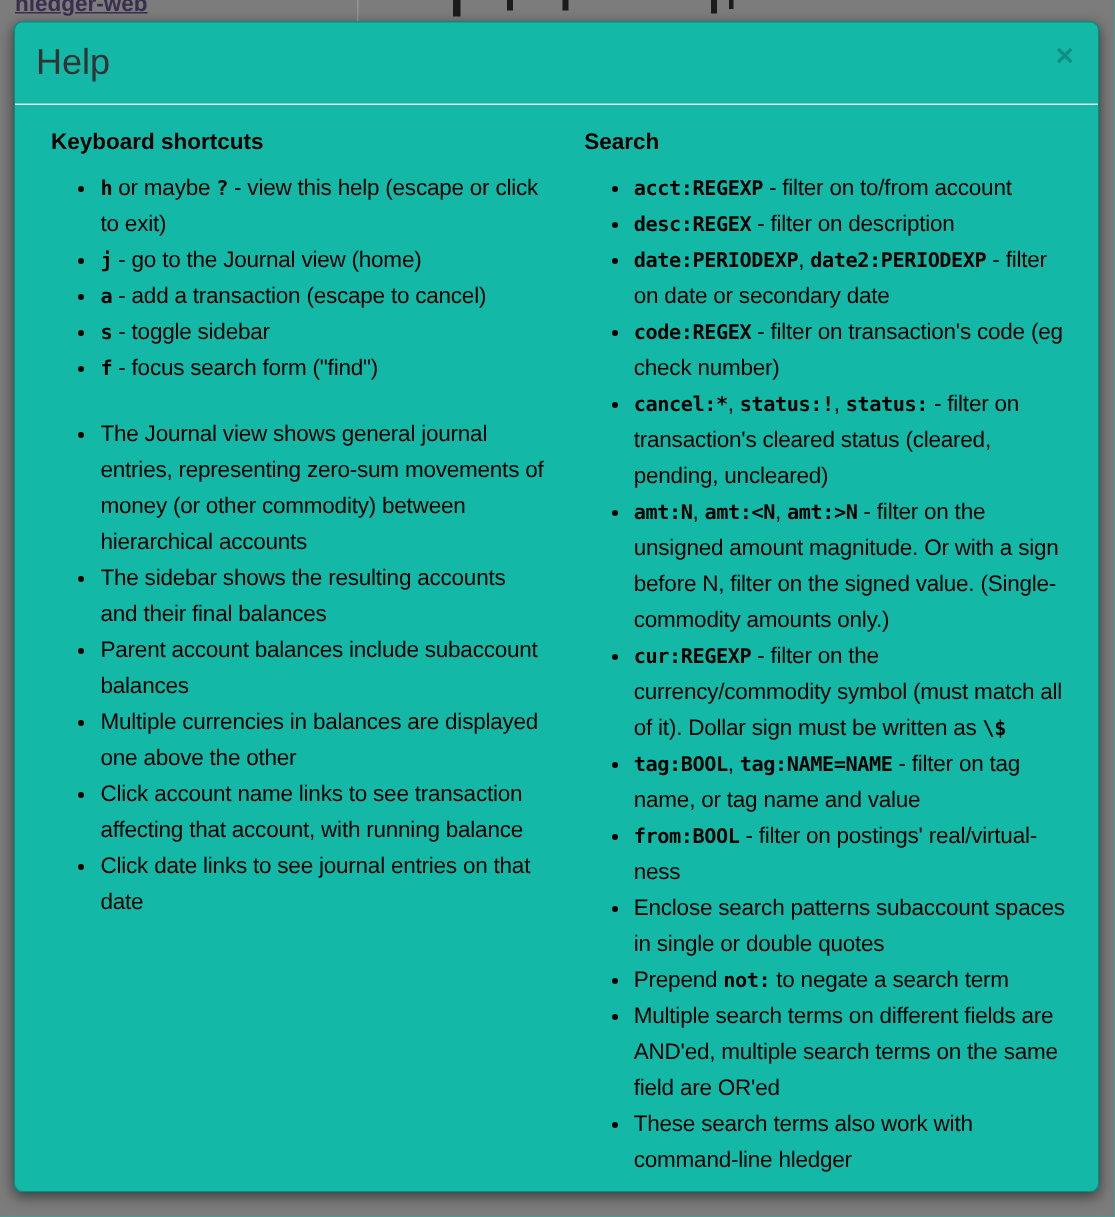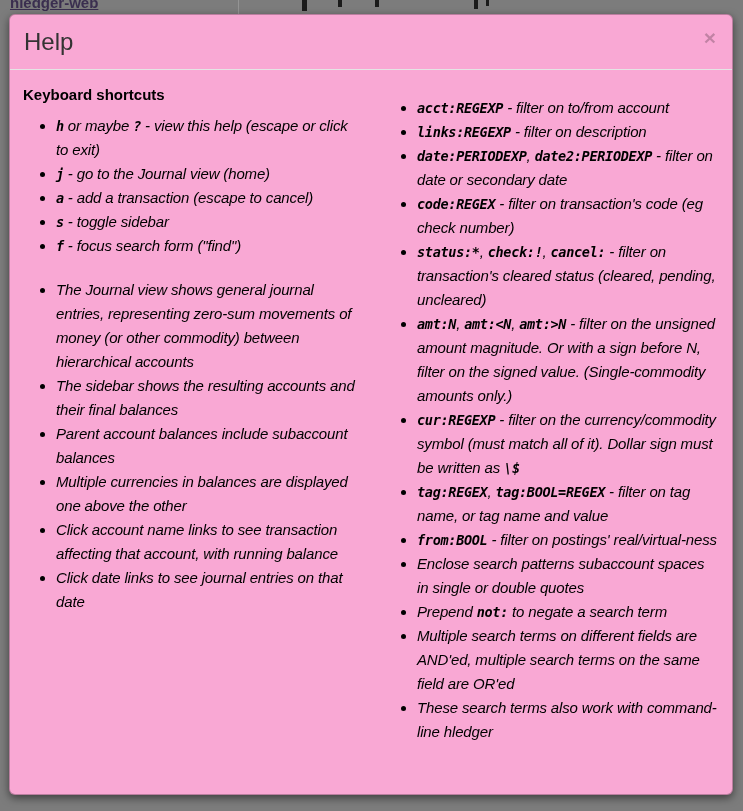--- a/index.html
+++ b/index.html
@@ -33,21 +33,21 @@
   .bg-frag.f1 { left: 302px; width: 5px; height: 11px; }
   .bg-frag.f2 { left: 338px; width: 4px; height: 7px; }
   .bg-frag.f3 { left: 375px; width: 4px; height: 7px; }
   .bg-frag.f4 { left: 474px; width: 4px; height: 9px; }
   .bg-frag.f5 { left: 486px; width: 3px; height: 6px; }
 
   
   .modal {
     position: absolute; left: 9px; top: 14px;
     width: 724px; height: 781px;
-    background: #f9a8d4;
+    background: #14b8a6;
     border: 1px solid rgba(0,0,0,0.25);
     border-radius: 6px;
     box-shadow: 0 3px 9px rgba(0,0,0,0.5);
     overflow: hidden;
   }
   .modal-header {
     position: relative;
     padding: 13px 14px;
     border-bottom: 1px solid #e5e5e5;
   }
@@ -57,36 +57,35 @@
     line-height: 28px; color: #333333;
   }
   .close-btn {
     position: absolute; right: 16px; top: 12px;
     font-size: 21px; font-weight: bold; line-height: 1;
     color: #000; opacity: 0.22;
     cursor: pointer; user-select: none;
   }
   .modal-body {
     display: flex;
-    padding: 16px 13px 6px 13px;
+    padding: 16px 13px 6px 24px;
   }
   .col { width: 50%; }
   .col-left  { padding-right: 14px; }
   .col-right { padding-left: 13px; padding-right: 2px; }
 
   .section-heading {
     margin: 20px 0 10px 0;
     font-size: 15px; font-weight: bold;
     line-height: 18px; color: #000;
   }
   .col > .section:first-child .section-heading { margin-top: 0; }
   ul.help-list {
     margin: 10px 0 20px 0;
     padding: 0 0 0 33px;
-    font-style: italic;
   }
   ul.help-list li {
     font-size: 15px;
     line-height: 24px;
     color: #000;
     letter-spacing: -0.15px;
   }
   code {
     font-family: "DejaVu Sans Mono", monospace;
     font-weight: bold;
@@ -131,29 +130,30 @@
             <li>The sidebar shows the resulting accounts and their final balances</li>
             <li>Parent account balances include subaccount balances</li>
             <li>Multiple currencies in balances are displayed one above the other</li>
             <li>Click account name links to see transaction affecting that account, with running balance</li>
             <li>Click date links to see journal entries on that date</li>
           </ul>
         </div>
       </div>
     <div class="col col-right">
         <div class="section">
+          <h4 class="section-heading">Search</h4>
           <ul class="help-list">
             <li><code>acct:REGEXP</code> - filter on to/from account</li>
-            <li><code>links:REGEXP</code> - filter on description</li>
+            <li><code>desc:REGEX</code> - filter on description</li>
             <li><code>date:PERIODEXP</code>, <code>date2:PERIODEXP</code> - filter on date or secondary date</li>
             <li><code>code:REGEX</code> - filter on transaction's code (eg check number)</li>
-            <li><code>status:*</code>, <code>check:!</code>, <code>cancel:</code> - filter on transaction's cleared status (cleared, pending, uncleared)</li>
+            <li><code>cancel:*</code>, <code>status:!</code>, <code>status:</code> - filter on transaction's cleared status (cleared, pending, uncleared)</li>
             <li><code>amt:N</code>, <code>amt:&lt;N</code>, <code>amt:&gt;N</code> - filter on the unsigned amount magnitude. Or with a sign before N, filter on the signed value. (Single-commodity amounts only.)</li>
             <li><code>cur:REGEXP</code> - filter on the currency/commodity symbol (must match all of it). Dollar sign must be written as <code>\$</code></li>
-            <li><code>tag:REGEX</code>, <code>tag:BOOL=REGEX</code> - filter on tag name, or tag name and value</li>
+            <li><code>tag:BOOL</code>, <code>tag:NAME=NAME</code> - filter on tag name, or tag name and value</li>
             <li><code>from:BOOL</code> - filter on postings' real/virtual-ness</li>
             <li>Enclose search patterns subaccount spaces in single or double quotes</li>
             <li>Prepend <code>not:</code> to negate a search term</li>
             <li>Multiple search terms on different fields are AND'ed, multiple search terms on the same field are OR'ed</li>
             <li>These search terms also work with command-line hledger</li>
           </ul>
         </div>
       </div>
   </div>
 </div>

